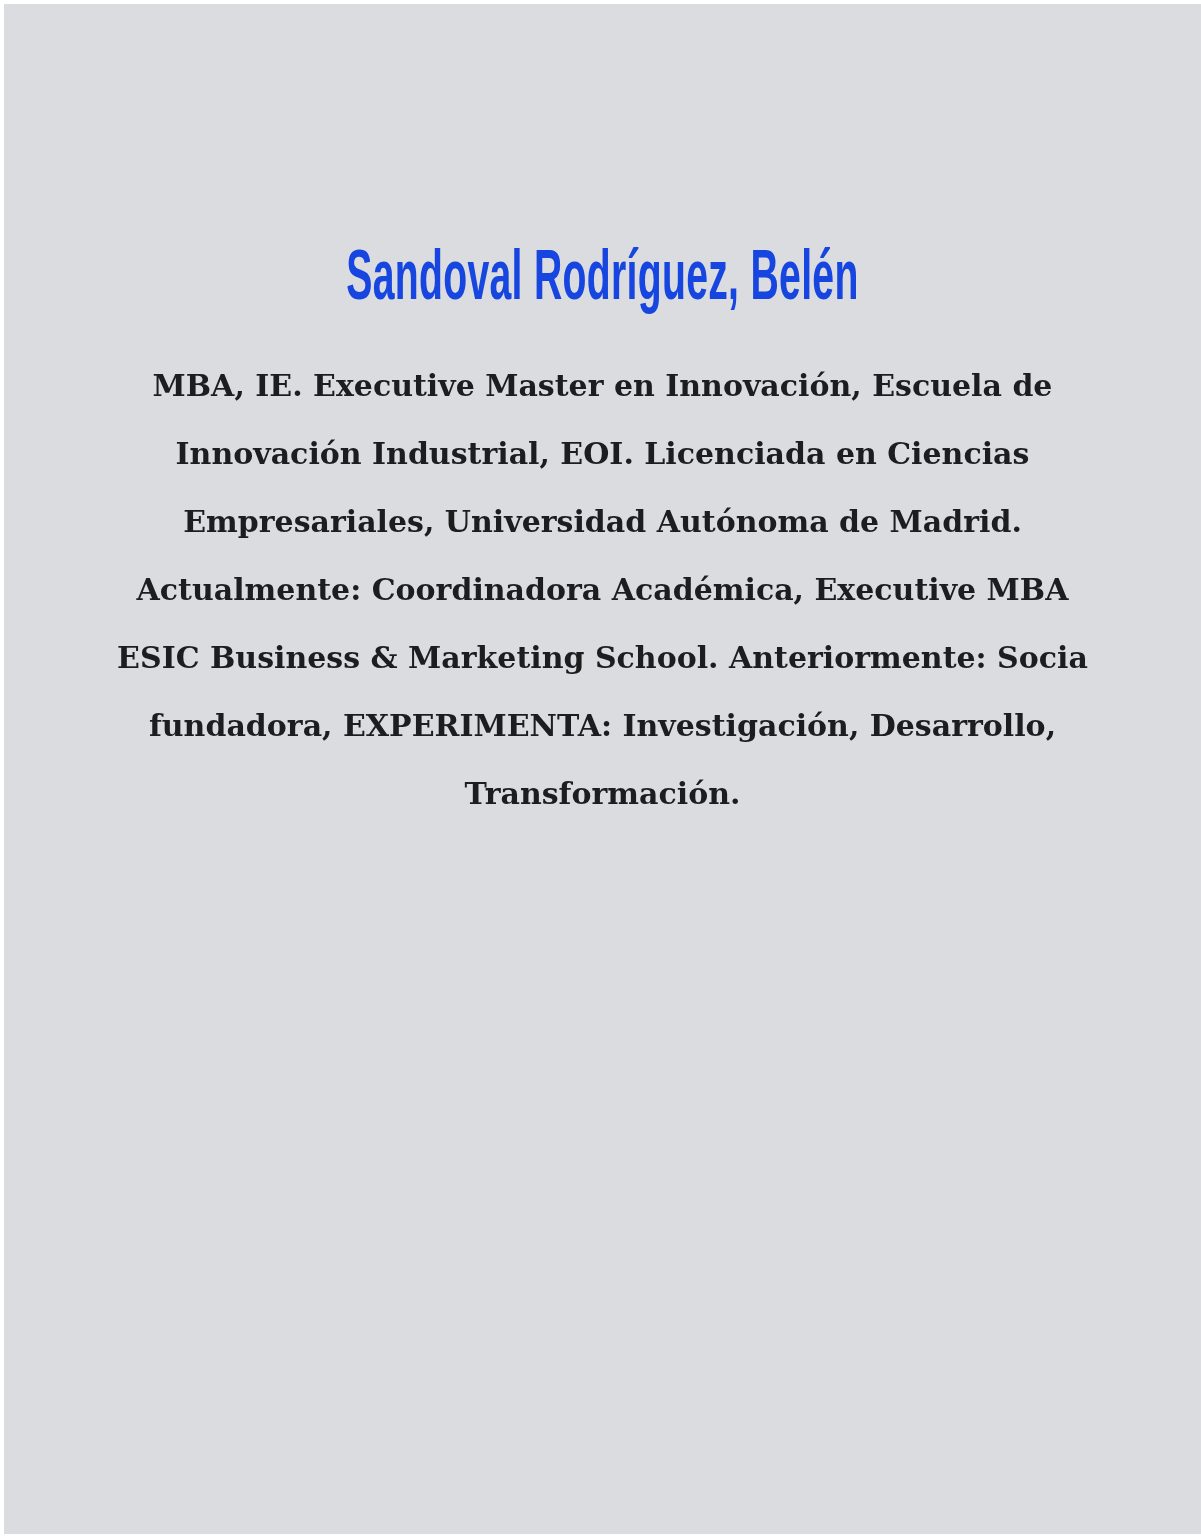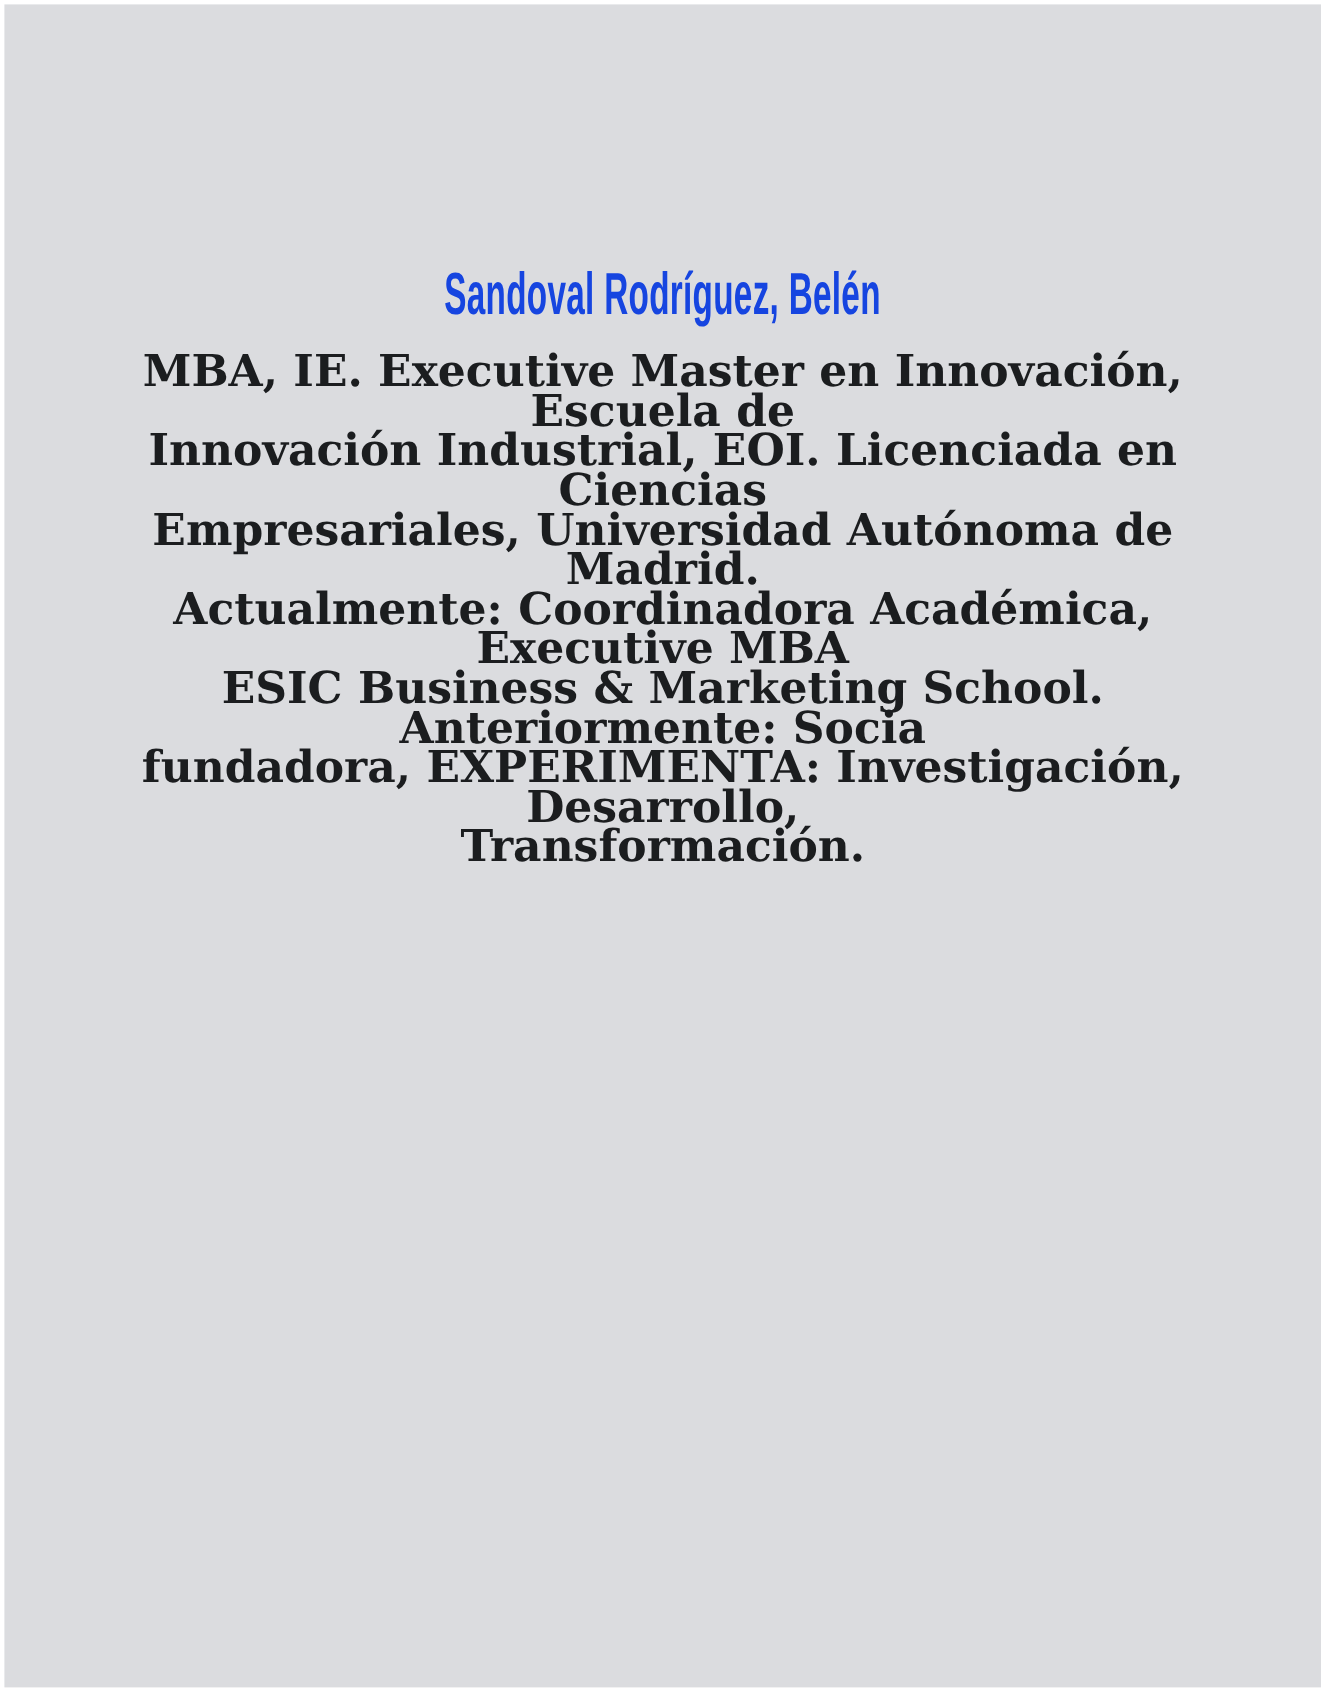--- a/index.html
+++ b/index.html
@@ -22,39 +22,39 @@
     right: 0;
     bottom: 5px;
     background: var(--bg-gray, #dbdcdf);
   }
   .page-title {
     margin: 236px 0 0 0;
     padding: 0;
     text-align: center;
     font-family: "Liberation Sans", "DejaVu Sans", sans-serif;
     font-weight: bold;
-    font-size: 54px;
+    font-size: 70px;
     line-height: 1;
     color: var(--title-blue, #1645e0);
     white-space: nowrap;
   }
   .page-title .condense {
     display: inline-block;
     transform: scaleX(0.56);
     transform-origin: 50% 50%;
     letter-spacing: 0.5px;
   }
   .bio {
     width: 1040px;
-    margin: 26px auto 0 auto;
+    margin: 42px auto 0 auto;
     text-align: center;
     font-family: "DejaVu Serif", "Liberation Serif", serif;
     font-weight: 700;
-    font-size: 40px;
-    line-height: 36px;
+    font-size: 30px;
+    line-height: 68px;
     color: var(--text-dark, #1b1d1f);
     white-space: pre-line;
   }
 </style>
 </head>
 <body>
 
 <div class="screen">
   <div class="paper">
     <h1 class="page-title">

